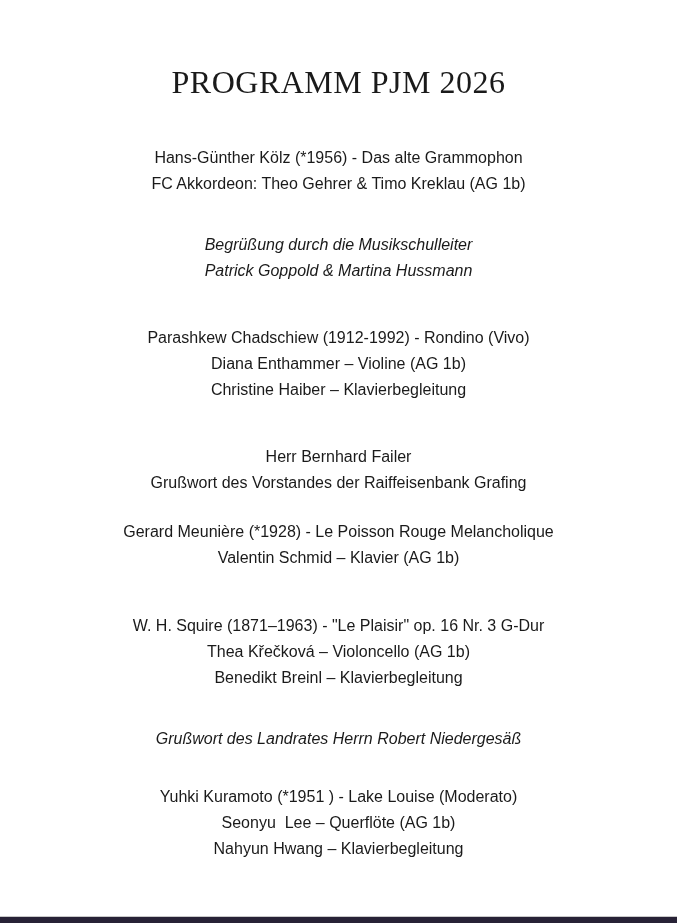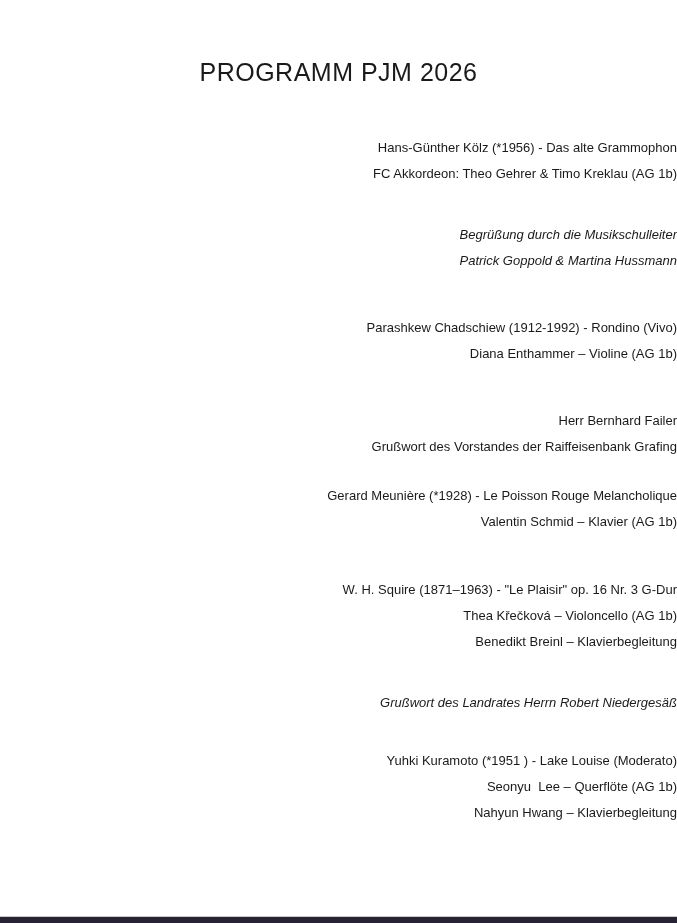--- a/index.html
+++ b/index.html
@@ -13,33 +13,34 @@
     overflow: hidden;
     position: relative;
     font-family: "Liberation Sans", sans-serif;
     color: #1a1a1a;
   }
   .page {
     padding-top: 53px;
     width: 100%;
   }
   .doc-title {
-    margin: 2px;
-    font-size: 25px;
+    margin: 12px;
+    font-size: 32px;
     font-weight: 400;
     line-height: 34px;
     text-align: center;
     letter-spacing: 0.5px;
     white-space: pre;
+    font-family: Liberation Serif, serif;
   }
   .section { margin: 0; }
   .line {
-    font-size: 13px;
+    font-size: 16px;
     line-height: 26px;
-    text-align: right;
+    text-align: center;
     white-space: pre;
   }
   .seg { white-space: pre; }
   .seg.bold   { font-weight: 400; }
   .seg.italic { font-style: italic; }
   .seg.regular { font-weight: 400; font-style: normal; }
   
   .s0 { margin-top: 46px; }
   .s1 { margin-top: 35px; }
   .s2 { margin-top: 41px; }
@@ -71,20 +72,21 @@
   </div>
 
   <div class="section s1">
     <div class="line"><span class="seg italic">Begrüßung durch die Musikschulleiter</span></div>
     <div class="line"><span class="seg italic">Patrick Goppold &amp; Martina Hussmann</span></div>
   </div>
 
   <div class="section s2">
     <div class="line"><span class="seg regular">Parashkew Chadschiew (1912-1992) - Rondino (Vivo)</span></div>
     <div class="line"><span class="seg bold">Diana Enthammer – Violine</span><span class="seg regular"> (AG 1b)</span></div>
+    <div class="line"><span class="seg regular">Christine Haiber – Klavierbegleitung</span></div>
   </div>
 
   <div class="section s3">
     <div class="line"><span class="seg regular">Herr Bernhard Failer</span></div>
     <div class="line"><span class="seg regular">Grußwort des Vorstandes der Raiffeisenbank Grafing</span></div>
   </div>
 
   <div class="section s4">
     <div class="line"><span class="seg regular">Gerard Meunière (*1928) - Le Poisson Rouge Melancholique</span></div>
     <div class="line"><span class="seg bold">Valentin Schmid – Klavier</span><span class="seg regular"> (AG 1b)</span></div>

